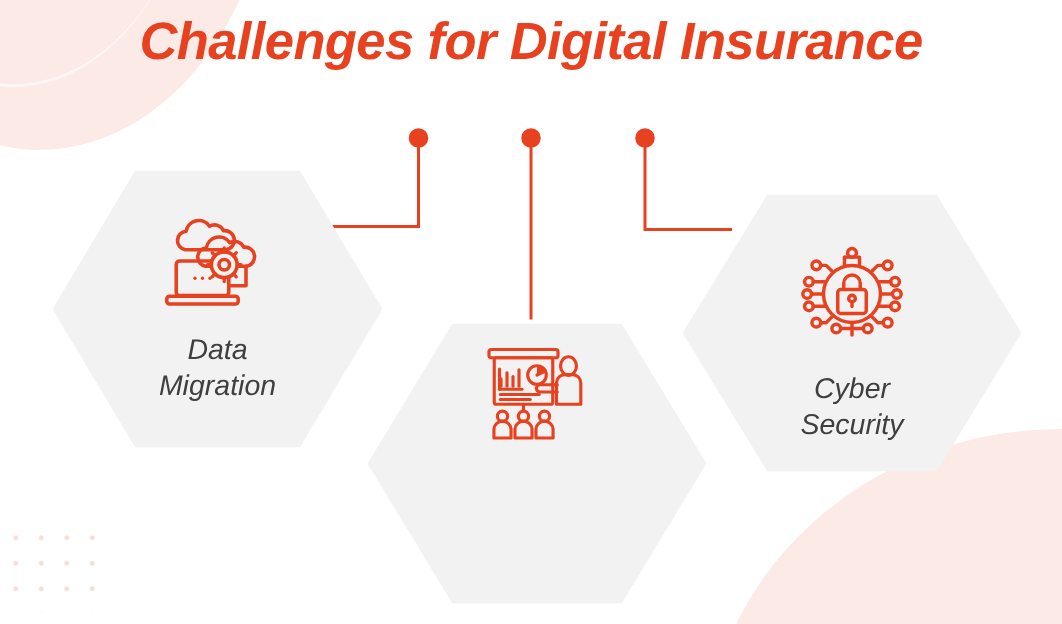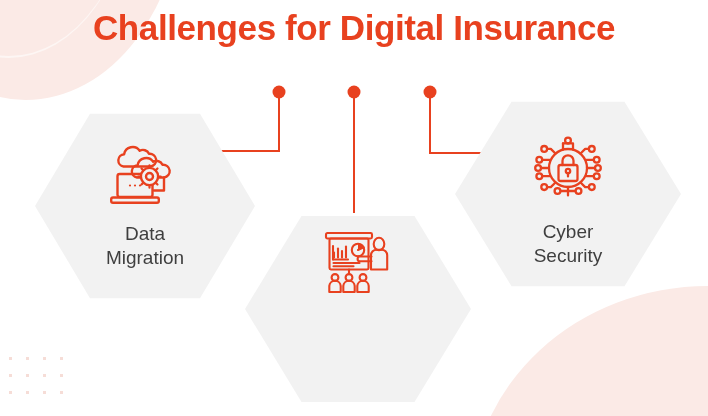--- a/index.html
+++ b/index.html
@@ -3,21 +3,21 @@
 <meta charset="utf-8">
 <style>
   html,body{margin:0;padding:0;}
   body{
     width:708px;height:416px;
     background:#ffffff;
     font-family:"Liberation Sans", sans-serif;
     overflow:hidden;
     position:relative;
   }
-  #stage{position:absolute;left:0;top:0;width:708px;height:416px;overflow:hidden;}
+  #stage{position:absolute;left:0;top:0;width:708px;height:416px;overflow:hidden;font-style:italic;}
 
   
   .deco{position:absolute;pointer-events:none;}
   #blob-tl{
     left:-118px;top:-150px;width:300px;height:250px;
     background:#fbeae6;
     border-radius:0 0 60% 55% / 0 0 95% 90%;
   }
   #blob-tl-arc{
     left:-108px;top:-140px;width:240px;height:196px;
@@ -55,21 +55,21 @@
   
   .hex{
     position:absolute;
     background:#f2f2f2;
     -webkit-clip-path:polygon(25% 2%,75% 2%,100% 50%,75% 98%,25% 98%,0% 50%);
     clip-path:polygon(25% 2%,75% 2%,100% 50%,75% 98%,25% 98%,0% 50%);
     border-radius:14px;
   }
   #hex-data{left:35px;top:110px;width:220px;height:192px;}
   #hex-train{left:245px;top:212px;width:226px;height:194px;}
-  #hex-cyber{left:455px;top:98px;width:226px;height:192px;}
+  #hex-cyber{left:455px;top:126px;width:226px;height:192px;}
 
   .hex-inner{
     position:absolute;left:0;top:0;width:100%;height:100%;
     display:flex;flex-direction:column;align-items:center;
     justify-content:flex-start;
   }
   .hex-icon{display:block;}
   .hex-label{
     color:#3f3f3f;
     font-size:19px;

